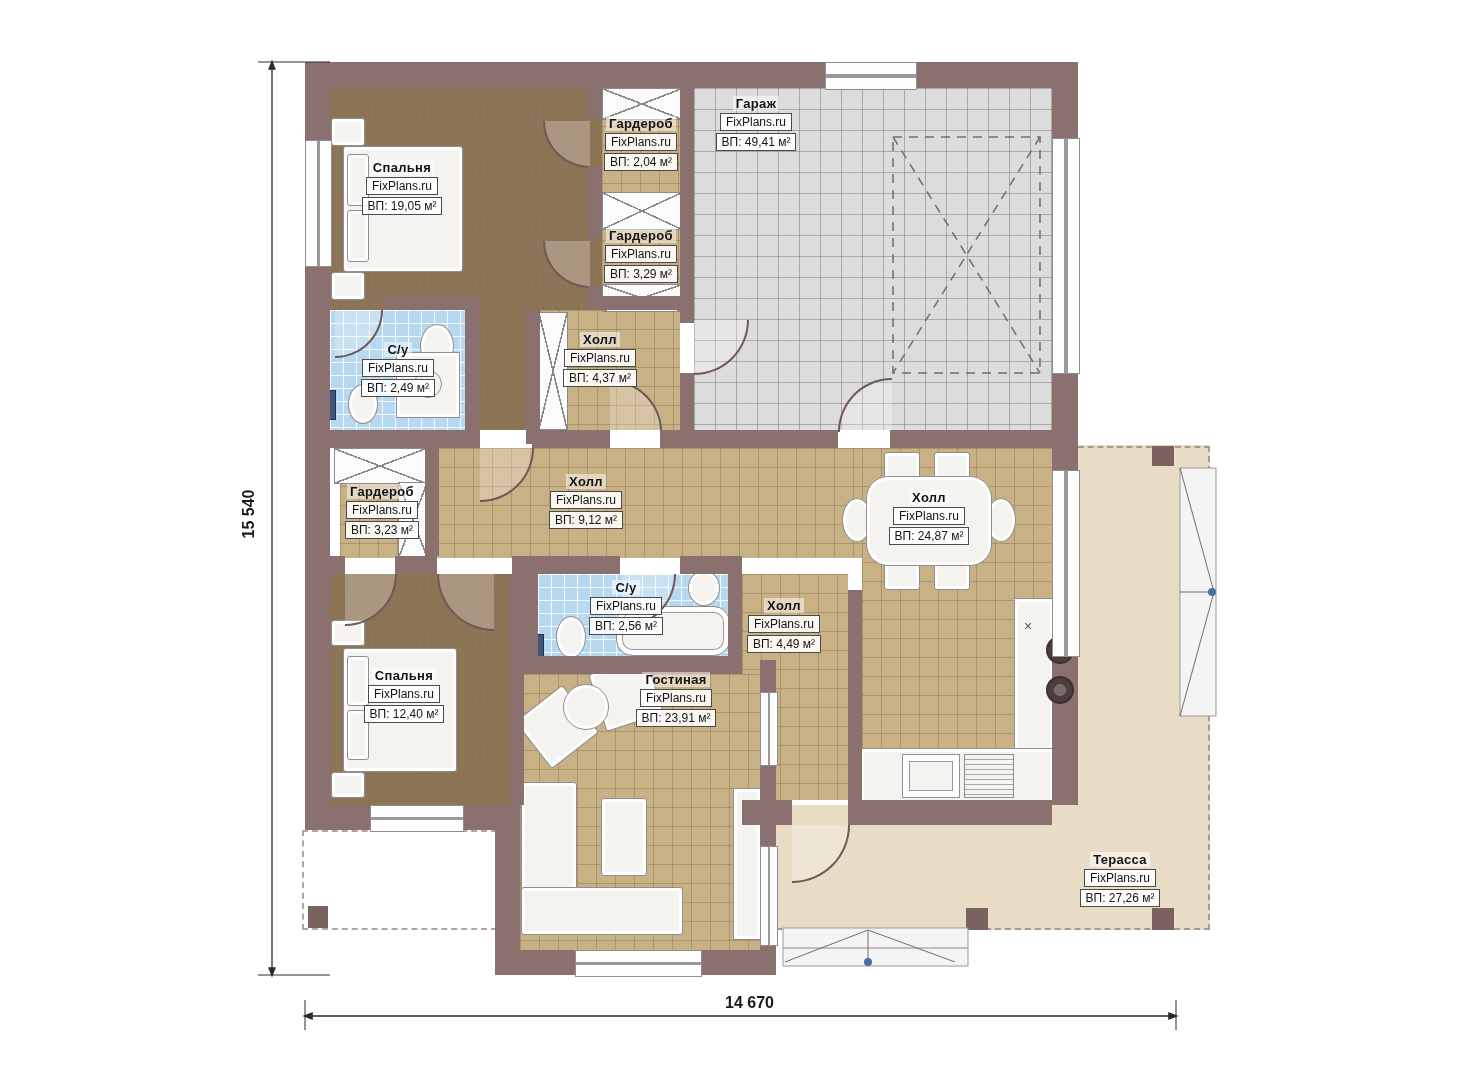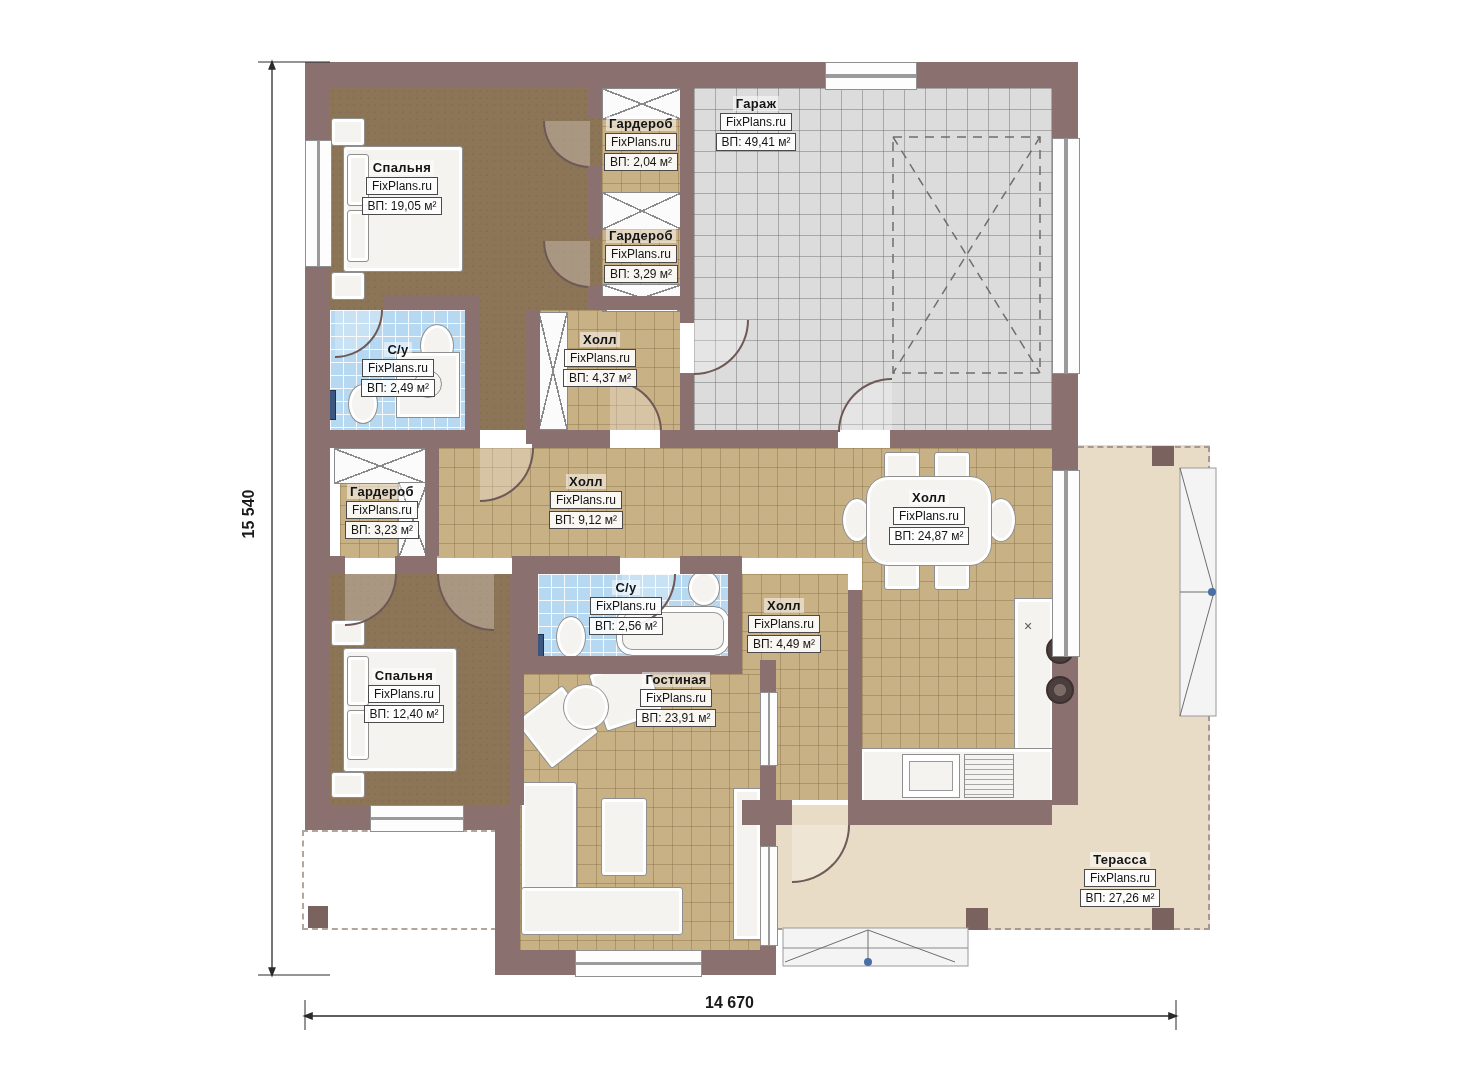--- a/index.html
+++ b/index.html
@@ -331,15 +331,15 @@
     <div class="rbox">FixPlans.ru</div>
     <div class="rbox">ВП: 23,91 м²</div>
   </div>
   <div class="rlabel" style="left:1060px;top:852px;width:120px">
     <div class="rname">Терасса</div>
     <div class="rbox">FixPlans.ru</div>
     <div class="rbox">ВП: 27,26 м²</div>
   </div>
 
   <div class="dimlab dim-v" style="left:225px;top:505px">15 540</div>
-  <div class="dimlab" style="left:705px;top:994px">14 670</div>
+  <div class="dimlab" style="left:725px;top:994px">14 670</div>
 
 </div>
 
 </body></html>

